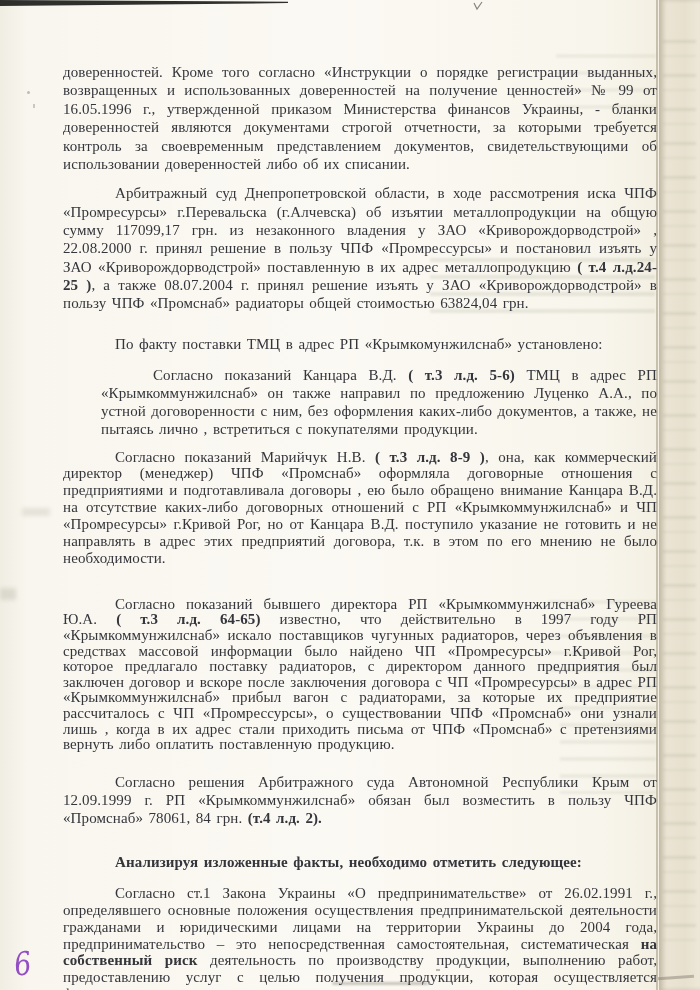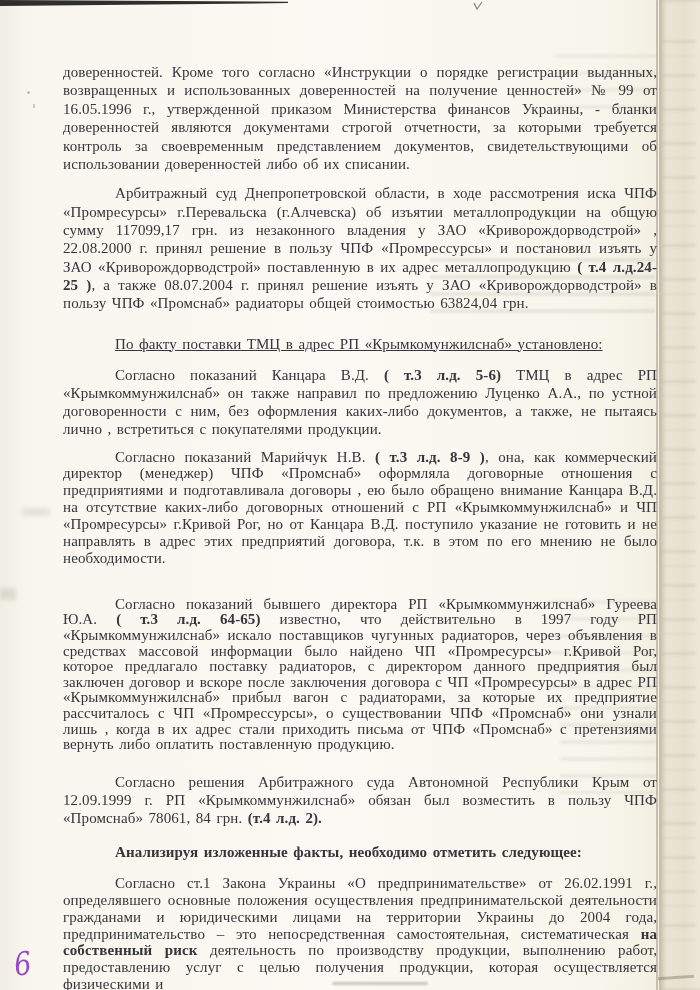--- a/index.html
+++ b/index.html
@@ -89,23 +89,23 @@
   <div class="mark dust2"></div>
   <div class="mark smudge1"></div>
   <div class="mark smudge2"></div>
   <div class="mark speck1"></div>
   <div class="mark bottom-smudge"></div>
   <div class="mark corner-dash"></div>
 
   <div class="content">
       <p style="margin-top: 0px; line-height: 18.4px;"><span>доверенностей. Кроме того согласно «Инструкции о порядке регистрации выданных, возвращенных и использованных доверенностей на получение ценностей» № 99 от 16.05.1996 г., утвержденной приказом Министерства финансов Украины, - бланки доверенностей являются документами строгой отчетности, за которыми требуется контроль за своевременным представлением документов, свидетельствующими об использовании доверенностей либо об их списании.</span></p>
       <p class="indent" style="margin-top: 11px; line-height: 18.3px;"><span>Арбитражный суд Днепропетровской области, в ходе рассмотрения иска ЧПФ «Промресурсы» г.Перевальска (г.Алчевска) об изъятии металлопродукции на общую сумму 117099,17 грн. из незаконного владения у ЗАО «Криворождорводстрой» , 22.08.2000 г. принял решение в пользу ЧПФ «Промрессурсы» и постановил изъять у ЗАО «Криворождорводстрой» поставленную в их адрес металлопродукцию </span><span class="b">( т.4 л.д.24-25 )</span><span>, а также 08.07.2004 г. принял решение изъять у ЗАО «Криворождорводстрой» в пользу ЧПФ «Промснаб» радиаторы общей стоимостью 63824,04 грн.</span></p>
-      <p class="indent" style="margin-top: 22px; line-height: 18px; text-decoration: underline;"><span>По факту поставки ТМЦ в адрес РП «Крымкомунжилснаб» установлено:</span></p>
-      <p class="indent" style="margin-top: 13px; line-height: 18px;"><span>Согласно показаний Канцара В.Д. </span><span class="b">( т.3 л.д. 5-6)</span><span> ТМЦ в адрес РП «Крымкоммунжилснаб» он также направил по предложению Луценко А.А., по устной договоренности с ним, без оформления каких-либо документов, а также, не пытаясь лично , встретиться с покупателями продукции.</span></p>
+      <p class="indent" style="margin-top: 22px; line-height: 18px;"><span>По факту поставки ТМЦ в адрес РП «Крымкомунжилснаб» установлено:</span></p>
+      <p class="indent" style="margin-top: 13px; line-height: 18px; margin-left: 38px;"><span>Согласно показаний Канцара В.Д. </span><span class="b">( т.3 л.д. 5-6)</span><span> ТМЦ в адрес РП «Крымкоммунжилснаб» он также направил по предложению Луценко А.А., по устной договоренности с ним, без оформления каких-либо документов, а также, не пытаясь лично , встретиться с покупателями продукции.</span></p>
       <p class="indent" style="margin-top: 11px; line-height: 16.9px;"><span>Согласно показаний Марийчук Н.В. </span><span class="b">( т.3 л.д. 8-9 )</span><span>, она, как коммерческий директор (менеджер) ЧПФ «Промснаб» оформляла договорные отношения с предприятиями и подготавливала договоры , ею было обращено внимание Канцара В.Д. на отсутствие каких-либо договорных отношений с РП «Крымкоммунжилснаб» и ЧП «Промресурсы» г.Кривой Рог, но от Канцара В.Д. поступило указание не готовить и не направлять в адрес этих предприятий договора, т.к. в этом по его мнению не было необходимости.</span></p>
       <p class="indent" style="margin-top: 30px; line-height: 15.6px;"><span>Согласно показаний бывшего директора РП «Крымкоммунжилснаб» Гуреева Ю.А. </span><span class="b">( т.3 л.д. 64-65)</span><span> известно, что действительно в 1997 году РП «Крымкоммунжилснаб» искало поставщиков чугунных радиаторов, через объявления в средствах массовой информации было найдено ЧП «Промресурсы» г.Кривой Рог, которое предлагало поставку радиаторов, с директором данного предприятия был заключен договор и вскоре после заключения договора с ЧП «Промресурсы» в адрес РП «Крымкоммунжилснаб» прибыл вагон с радиаторами, за которые их предприятие рассчиталось с ЧП «Промрессурсы», о существовании ЧПФ «Промснаб» они узнали лишь , когда в их адрес стали приходить письма от ЧПФ «Промснаб» с претензиями вернуть либо оплатить поставленную продукцию.</span></p>
       <p class="indent" style="margin-top: 20px; line-height: 18px;"><span>Согласно решения Арбитражного суда Автономной Республики Крым от 12.09.1999 г. РП «Крымкоммунжилснаб» обязан был возместить в пользу ЧПФ «Промснаб» 78061, 84 грн. </span><span class="b">(т.4 л.д. 2).</span></p>
-      <p class="indent heading" style="margin-top: 16px; line-height: 18px;"><span class="b">Анализируя изложенные факты, необходимо отметить следующее:</span></p>
+      <p class="indent heading" style="margin-top: 26px; line-height: 18px;"><span class="b">Анализируя изложенные факты, необходимо отметить следующее:</span></p>
       <p class="indent" style="margin-top: 14px; line-height: 16.9px;"><span>Согласно ст.1 Закона Украины «О предпринимательстве» от 26.02.1991 г., определявшего основные положения осуществления предпринимательской деятельности гражданами и юридическими лицами на территории Украины до 2004 года, предпринимательство – это непосредственная самостоятельная, систематическая </span><span class="b">на собственный риск</span><span> деятельность по производству продукции, выполнению работ, предоставлению услуг с целью получения продукции, которая осуществляется физическими и</span></p>
     </div>
 
   <div class="page-number">6</div>
 </div>
 
 </body></html>

